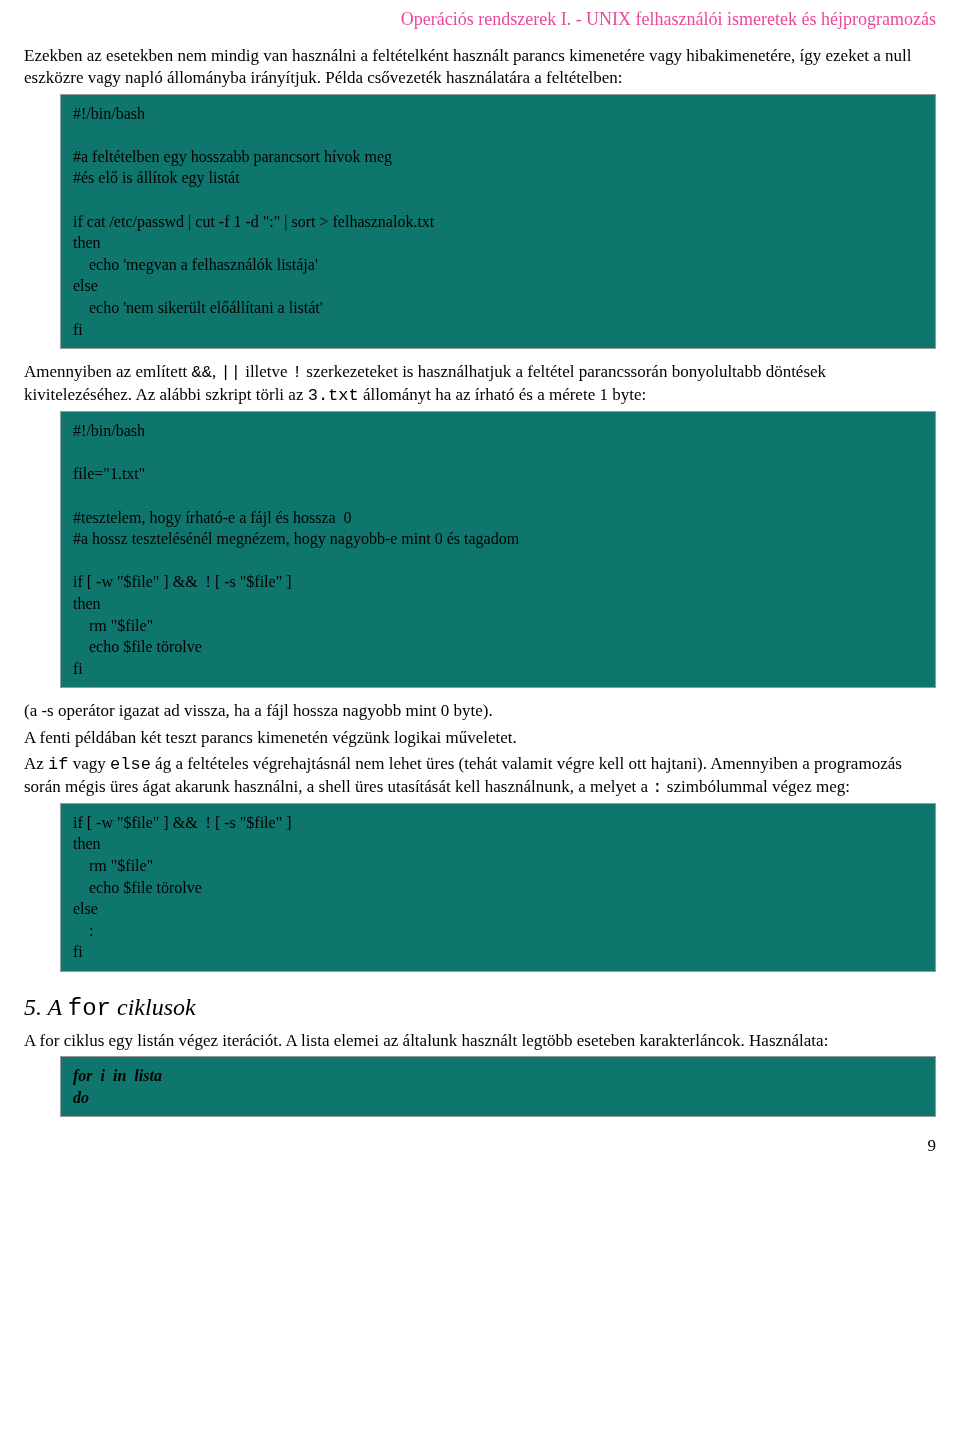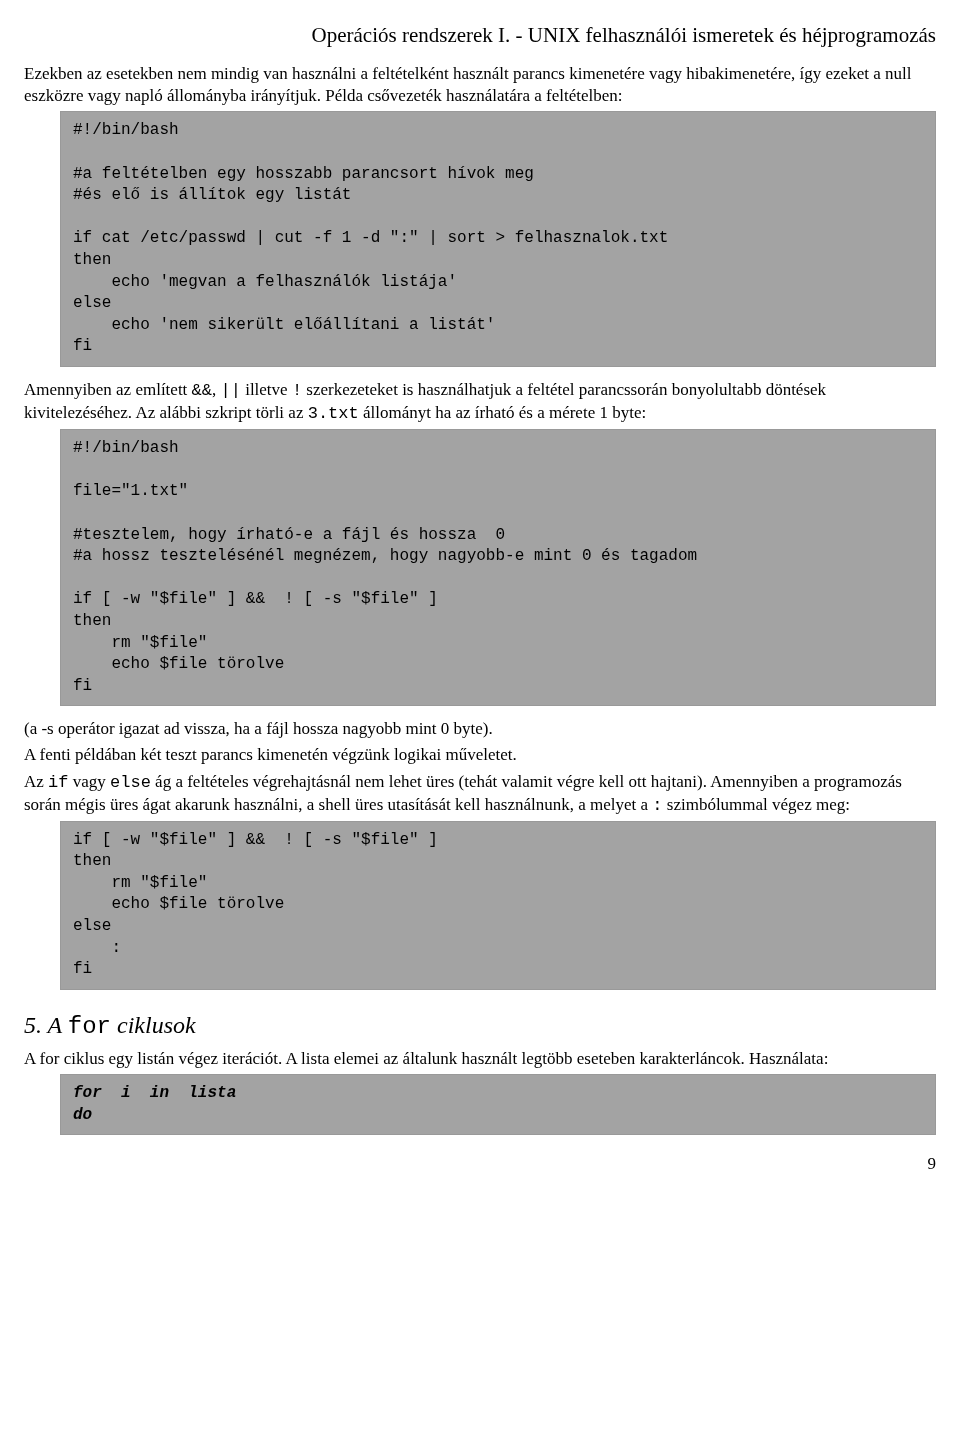--- a/index.html
+++ b/index.html
@@ -7,34 +7,34 @@
     font-size: 17px;
     line-height: 1.3;
     margin: 0;
     padding: 0 24px 24px 24px;
     color: #000;
     background: #fff;
     max-width: 960px;
   }
   .header {
     text-align: right;
-    color: #000000;
-    font-size: 21px;
-    padding-top: 22px;
+    color: #ec4899;
+    font-size: 18px;
+    padding-top: 8px;
     margin-bottom: 14px;
   }
   p {
     margin: 4px 0 4px 0;
   }
   .codebox {
-    background: #a3a3a3;
+    background: #0f766e;
     border: 1px solid #999;
     padding: 8px 12px;
     margin: 4px 0 12px 36px;
-    font-family: Liberation Mono, monospace;
+    font-family: Liberation Serif, serif;
     font-size: 16px;
     white-space: pre-wrap;
     line-height: 1.35;
   }
   .mono {
     font-family: "Courier New", Courier, monospace;
   }
   h2 {
     font-size: 24px;
     font-weight: normal;

